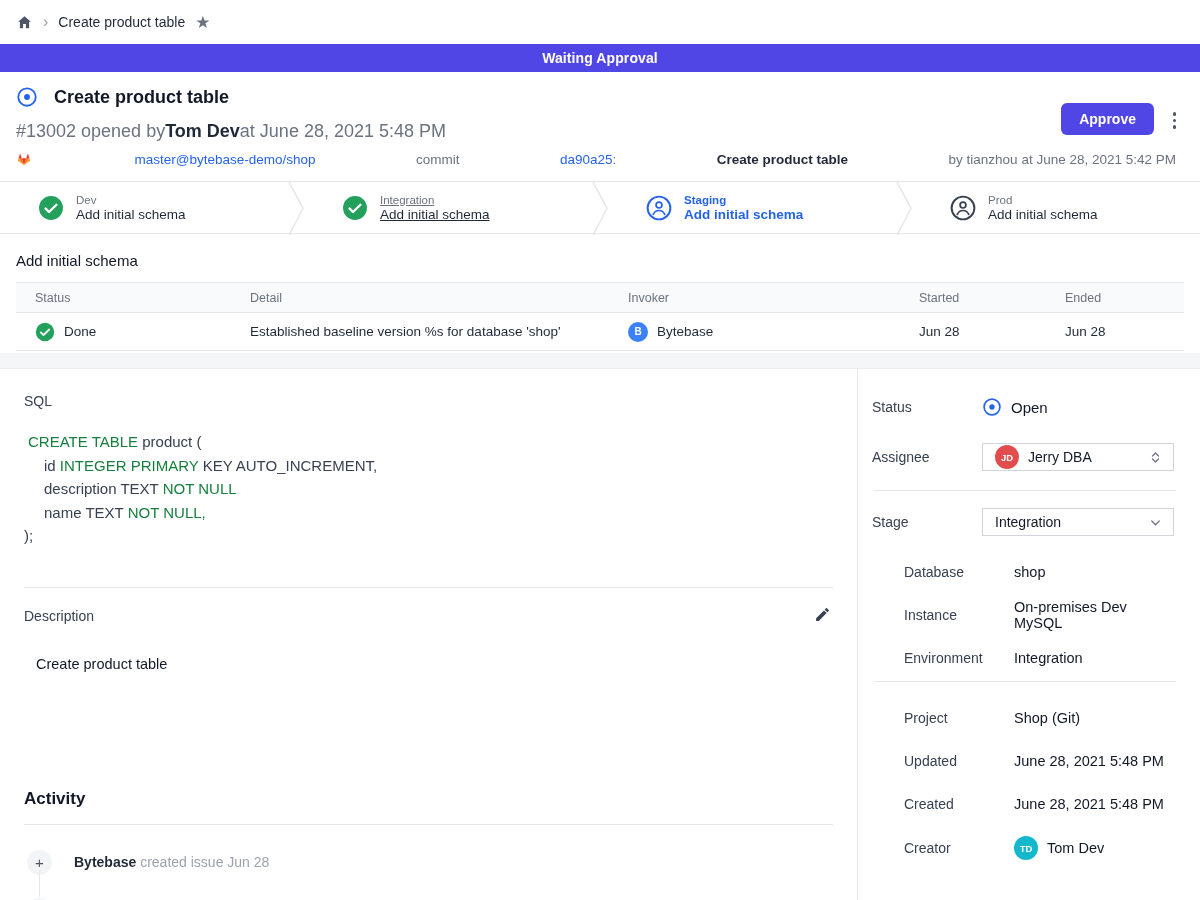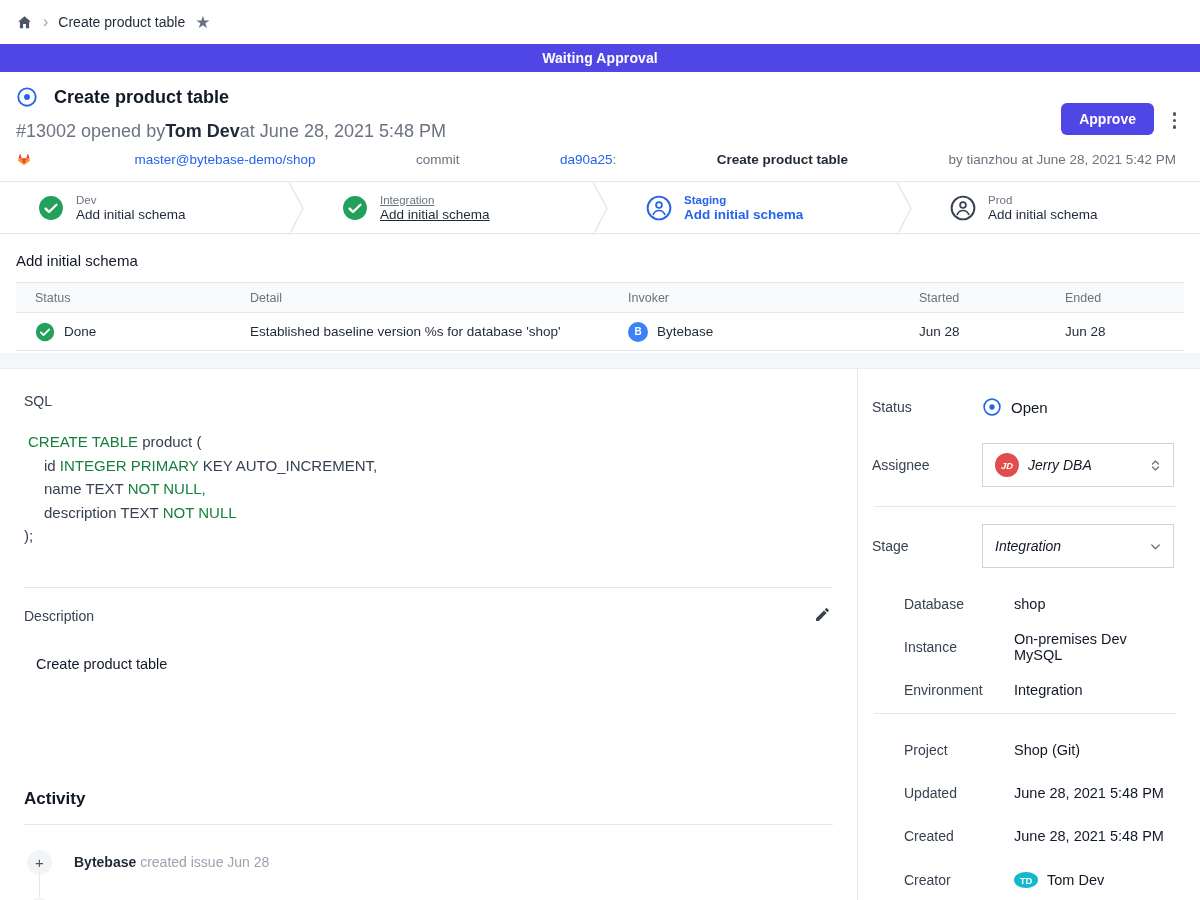--- a/index.html
+++ b/index.html
@@ -45,21 +45,21 @@
   .task-section { padding:18px 16px 0 16px; height:119px; }
   .task-heading { font-size:15px; color:#111827; margin-bottom:13px; }
   table.tasks { width:1168px; border-collapse:collapse; table-layout:fixed; }
   table.tasks th { background:#f9fafb; border-top:1px solid #e5e7eb; border-bottom:1px solid #e5e7eb;
     font-size:12.5px; font-weight:400; color:#6b7280; text-align:left; height:30px; padding-left:19px; }
   table.tasks td { border-bottom:1px solid #e5e7eb; font-size:13.5px; color:#1f2937; height:38px; padding-left:19px; }
   .cell-flex { display:flex; align-items:center; gap:9px; }
   .avatar { border-radius:50%; color:#fff; display:flex; align-items:center; justify-content:center; font-weight:700; flex:0 0 auto; }
   .avatar.b { width:20px; height:20px; background:#3b82f6; font-size:10px; }
   .avatar.jd { width:24px; height:24px; background:#e14d4d; font-size:9.5px; }
-  .avatar.td { width:24px; height:16px; background:#14b8cc; font-size:9.5px; }
+  .avatar.td { width:24px; height:24px; background:#14b8cc; font-size:9.5px; }
 
   
   .band { height:16px; background:#f5f6f7; border-bottom:1px solid #ebedf0; }
 
   
   .split { display:flex; height:531px; }
   .left-pane { position:relative; width:858px; border-right:1px solid #e5e7eb; padding:24px 24px 6px 24px; }
   .right-pane { flex:1; padding:22px 24px 0 14px; }
 
   .sql-label { font-size:14px; color:#374151; }
@@ -85,22 +85,22 @@
   .activity-text { font-size:14px; color:#9ca3af; }
   .activity-text .strong { color:#1f2937; font-weight:700; }
   .timeline-line { position:absolute; left:39px; top:502px; width:1px; height:26px; background:#e5e7eb; }
   .timeline-next { position:absolute; left:27px; top:529px; width:25px; height:25px; border-radius:50%; background:#f3f4f6; }
 
   
   .side-row { display:flex; align-items:center; }
   .side-label { width:110px; flex:0 0 auto; font-size:14px; color:#374151; }
   .side-value { font-size:14.5px; color:#111827; display:flex; align-items:center; gap:9px; }
   .row-status { margin-top:6px; margin-bottom:26px; }
-  .selectbox { width:192px; height:44px; border:1px solid #d1d5db; border-radius:0; background:#fff;
-    display:flex; align-items:center; gap:9px; padding:0 10px 0 12px; cursor:pointer; font-size:14px; color:#111827;font-style:italic; }
+  .selectbox { width:192px; height:28px; border:1px solid #d1d5db; border-radius:0; background:#fff;
+    display:flex; align-items:center; gap:9px; padding:0 10px 0 12px; cursor:pointer; font-size:14px; color:#111827; }
   .selectbox .grow { flex:1; }
   hr.side-div { margin:19px 0 0 2px; }
   .row-stage { margin-top:17px; }
   .info-row { margin-top:0; height:43px; }
   .info-rows { margin-top:14px;margin-left:32px; }
   .row-last { height:46px; }
 </style>
 </head>
 <body>
 
@@ -272,22 +272,22 @@
 
   <div class="band"></div>
 
   <div class="split">
 
     <div class="left-pane">
       <div class="sql-label">SQL</div>
       <div class="sql-code">
         <div class="sql-line first"><span class="kw">CREATE TABLE</span><span> product (</span></div>
         <div class="sql-line"><span>id </span><span class="kw">INTEGER PRIMARY</span><span> KEY AUTO_INCREMENT,</span></div>
+        <div class="sql-line"><span>description TEXT </span><span class="kw">NOT NULL</span></div>
         <div class="sql-line"><span>name TEXT </span><span class="kw">NOT NULL,</span></div>
-        <div class="sql-line"><span>description TEXT </span><span class="kw">NOT NULL</span></div>
         <div class="sql-line last"><span>);</span></div>
       </div>
 
       <hr class="div">
 
       <div class="desc-header">
         <span class="desc-label">Description</span>
         <span class="edit-btn">
           <svg width="17" height="17" viewBox="0 0 24 24" fill="#374151">
               <path d="M3 17.25V21h3.75L17.81 9.94l-3.75-3.75L3 17.25zM20.71 7.04a1 1 0 0 0 0-1.41l-2.34-2.34a1 1 0 0 0-1.41 0l-1.83 1.83 3.75 3.75 1.83-1.83z"></path>

